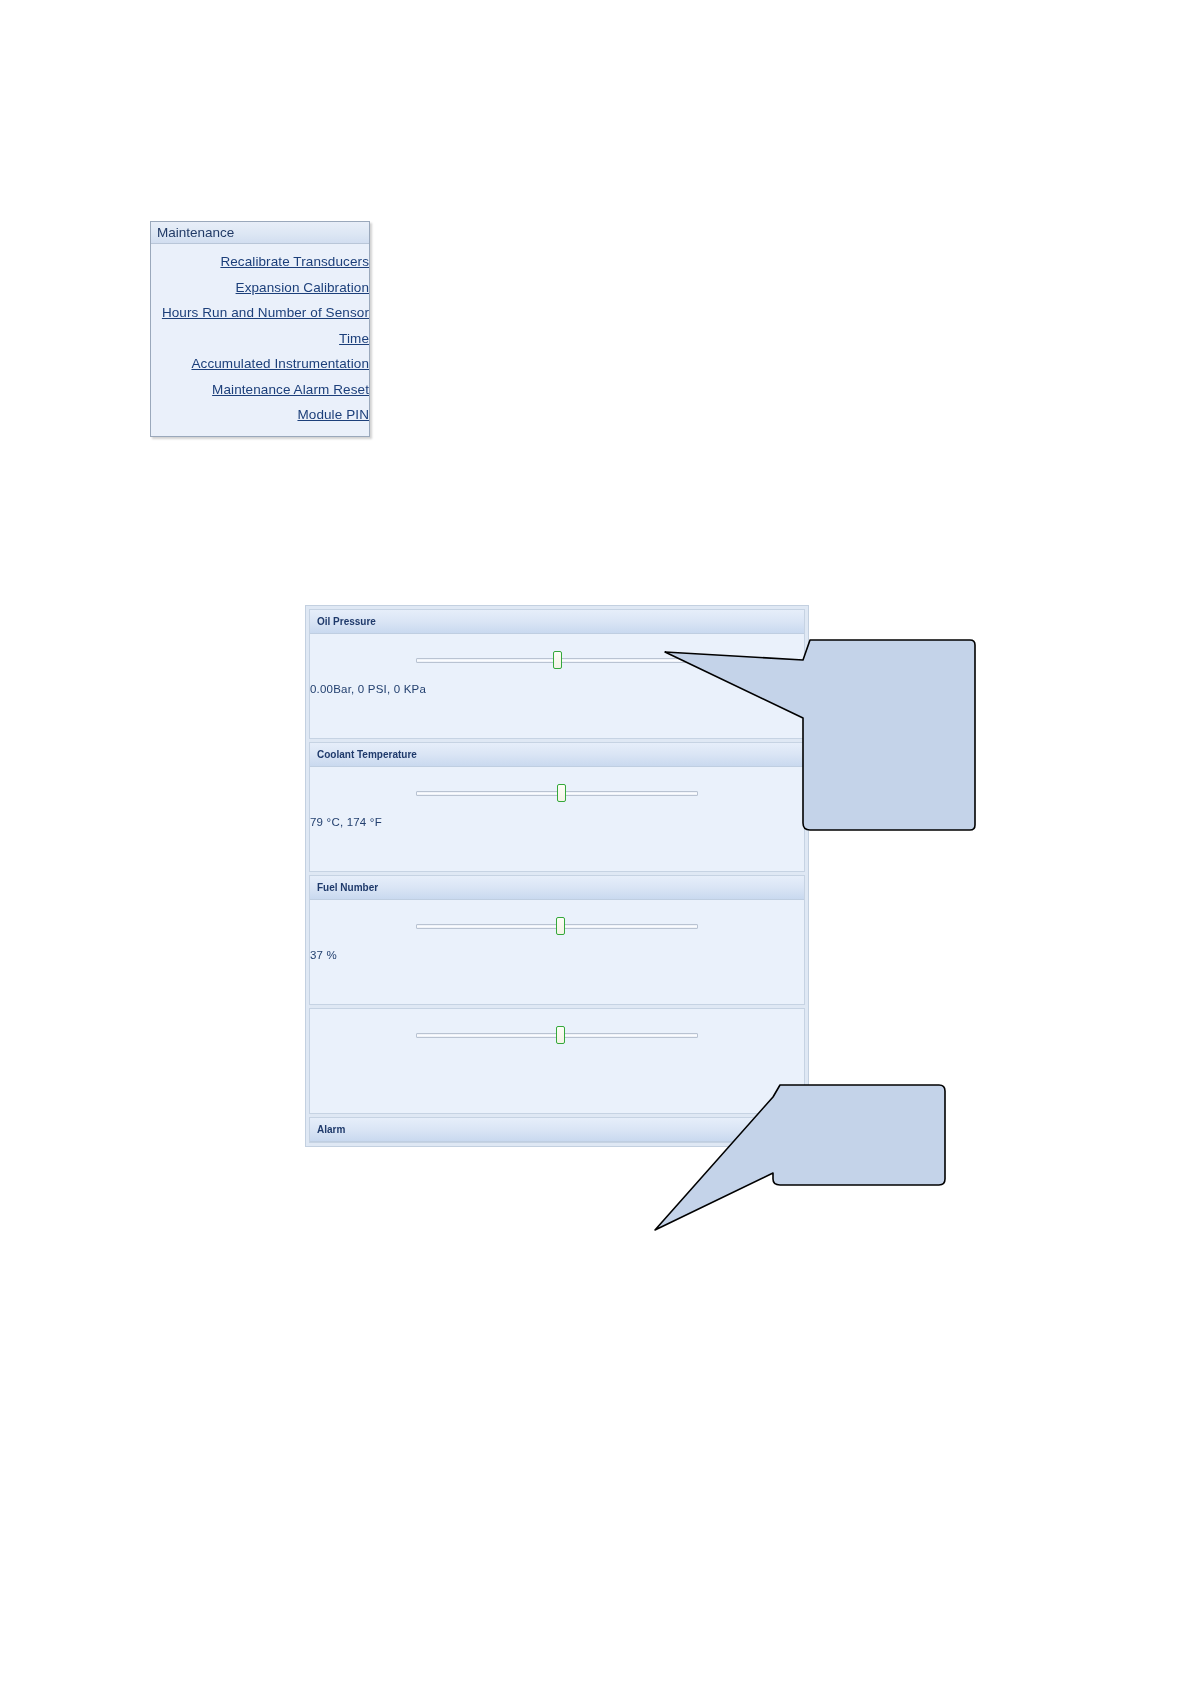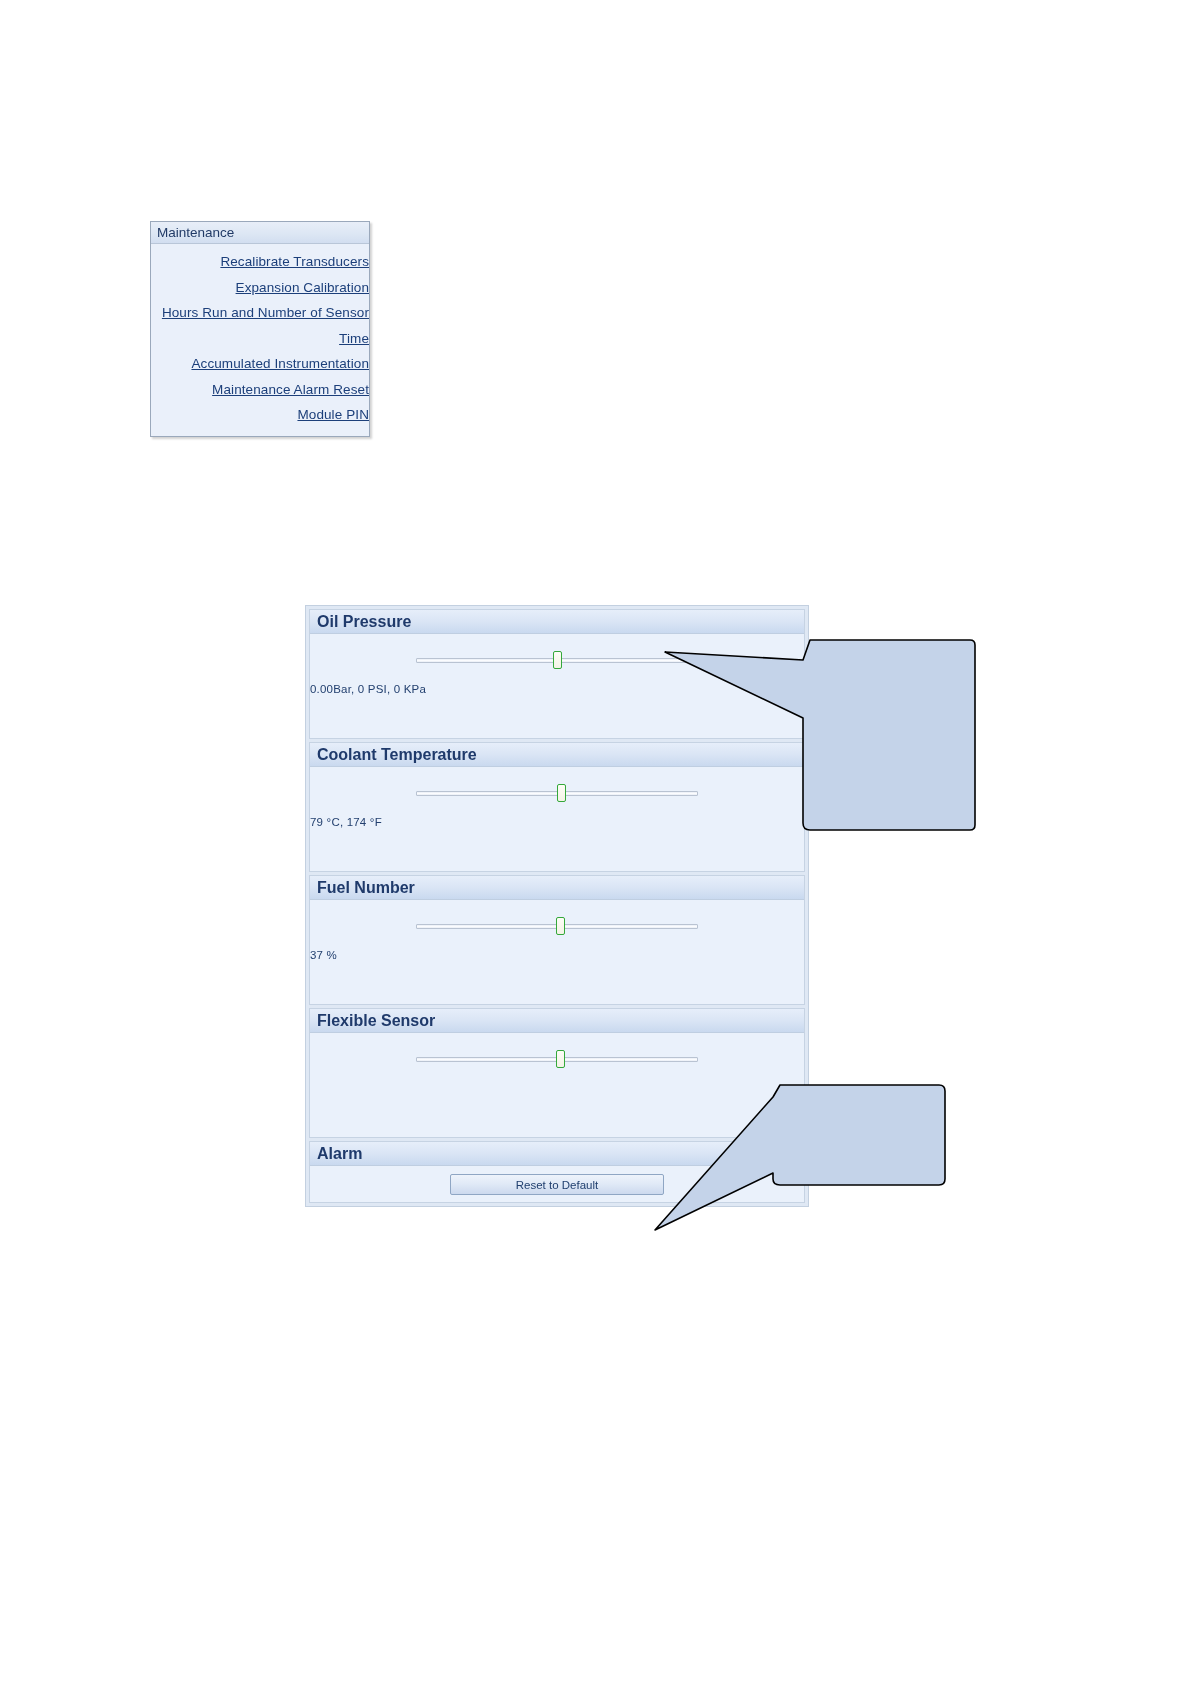--- a/index.html
+++ b/index.html
@@ -67,21 +67,21 @@
     background: #ffffff;
     border: 1px solid #c6d3e3;
     margin-bottom: 3px;
     box-sizing: border-box;
   }
   .panel:last-child { margin-bottom: 0; }
   .panel-header {
     height: 24px;
     line-height: 24px;
     padding-left: 7px;
-    font-size: 16px;
+    font-size: 10px;
     font-weight: bold;
     color: #1f3a6b;
     background: linear-gradient(to bottom, #e6eefa 0%, #dae5f5 50%, #c9d9ef 100%);
     border-bottom: 1px solid #bfcee1;
     box-sizing: border-box;
   }
   .panel-body {
     background: #eaf1fb;
     box-sizing: border-box;
   }
@@ -212,39 +212,33 @@
         <div class="slider">
           <div class="slider-track"></div>
           <div class="slider-thumb" style="left: 49.5%;"></div>
         </div>
       </div>
       <div class="slider-value">37 %</div>
     </div>
   </div>
 
   <div class="panel">
-    <div class="panel-header">Flexible Sensor</div>
     <div class="panel-body tall">
       <div class="slider-row">
         <div class="slider">
           <div class="slider-track"></div>
           <div class="slider-thumb" style="left: 49.5%;"></div>
         </div>
       </div>
       <div class="slider-value"></div>
     </div>
   </div>
 
   <div class="panel">
     <div class="panel-header">Alarm</div>
-    <div class="panel-body reset">
-      <div class="reset-row">
-        <div class="reset-button">Reset to Default</div>
-      </div>
-    </div>
   </div>
 
 </div>
 
 <div class="callout" style="left:665px; top:640px; width:310px; height:190px;">
   <svg width="310" height="190" viewBox="0 0 310 190">
     <path d="M 138 20
              L 145 0
              L 305 0
              Q 310 0 310 5

